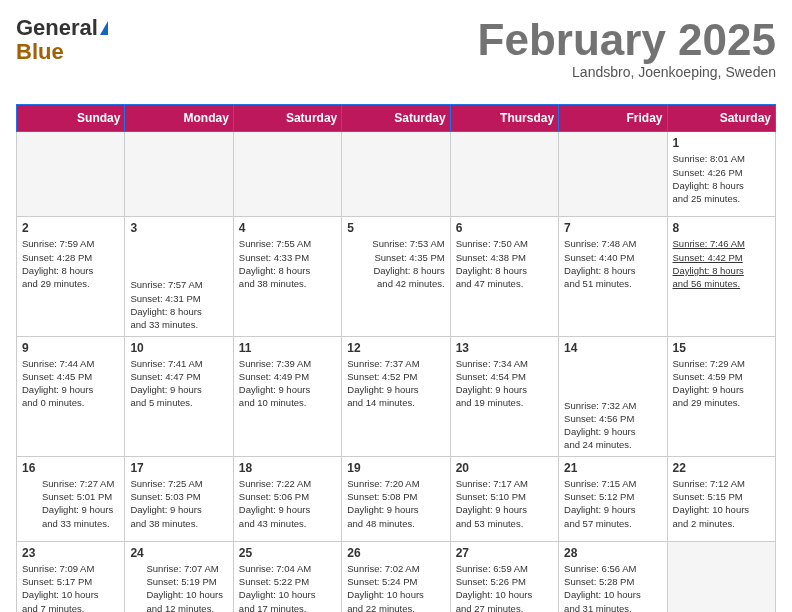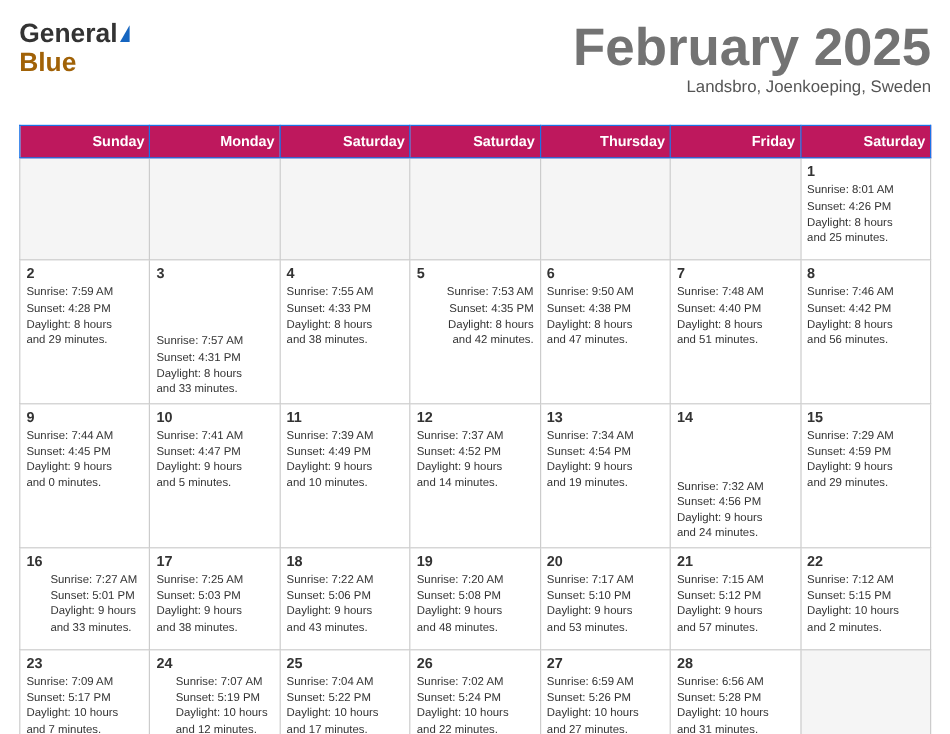--- a/index.html
+++ b/index.html
@@ -162,35 +162,35 @@
         </td>
         <td>
           <div class="day-number">5</div>
           <div class="day-info" style="white-space: pre-line; text-align: right;">Sunrise: 7:53 AM
 Sunset: 4:35 PM
 Daylight: 8 hours
 and 42 minutes.</div>
         </td>
         <td>
           <div class="day-number">6</div>
-          <div class="day-info" style="white-space: pre-line;">Sunrise: 9:50 AM
+          <div class="day-info" style="white-space: pre-line;">Sunrise: 7:50 AM
 Sunset: 4:38 PM
 Daylight: 8 hours
 and 47 minutes.</div>
         </td>
         <td>
           <div class="day-number">7</div>
           <div class="day-info" style="white-space: pre-line;">Sunrise: 7:48 AM
 Sunset: 4:40 PM
 Daylight: 8 hours
 and 51 minutes.</div>
         </td>
         <td>
           <div class="day-number">8</div>
-          <div class="day-info" style="white-space: pre-line;">Sunrise: 7:46 AM
+          <div class="day-info" style="white-space: pre-line; text-decoration: underline;">Sunrise: 7:46 AM
 Sunset: 4:42 PM
 Daylight: 8 hours
 and 56 minutes.</div>
         </td>
       </tr>
       <tr class="week-row">
         <td>
           <div class="day-number">9</div>
           <div class="day-info" style="white-space: pre-line;">Sunrise: 7:44 AM
 Sunset: 4:45 PM

